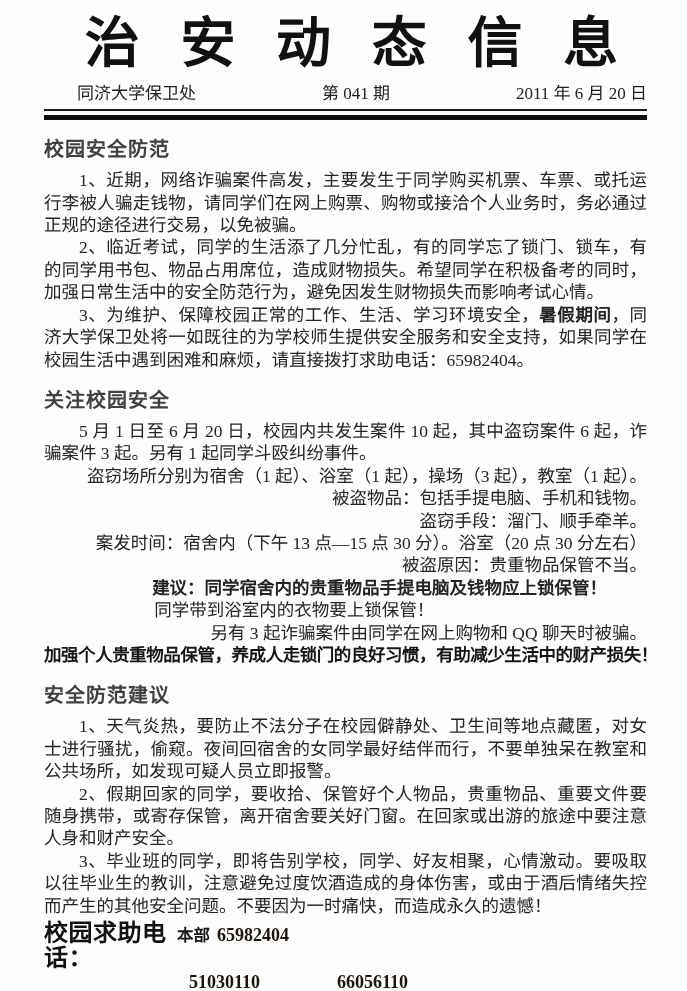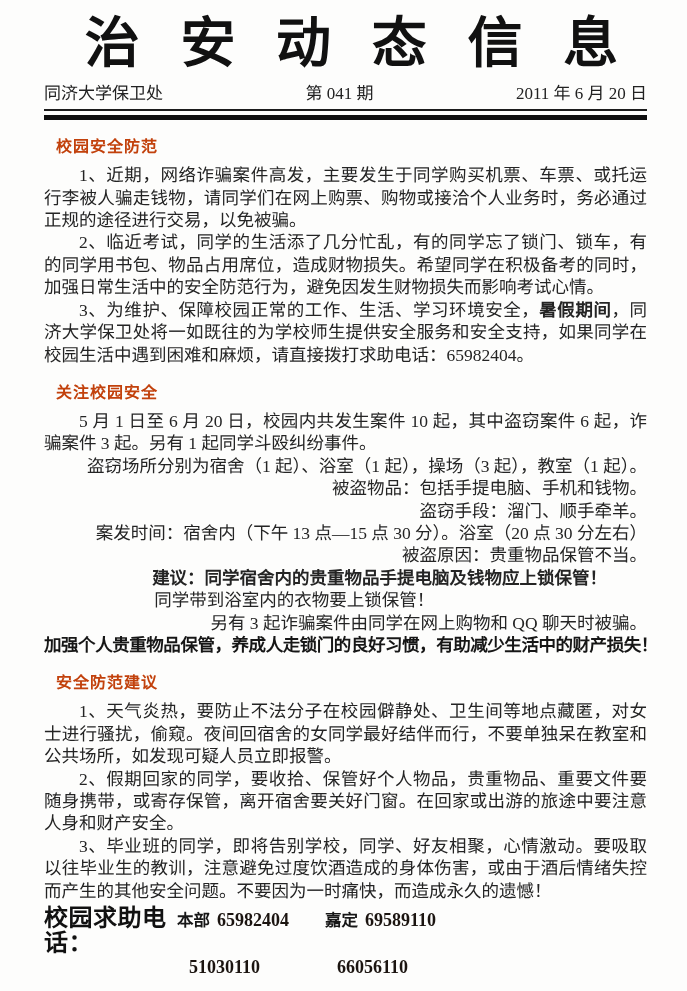--- a/index.html
+++ b/index.html
@@ -25,36 +25,37 @@
     white-space: nowrap;
     color: #111;
   }
   .meta-row {
     margin-top: 4px;
     display: flex;
     justify-content: space-between;
     align-items: flex-end;
     font-size: 17px;
     color: #222;
+    margin-left: 33px;
   }
   .double-rule {
     margin-top: 5px;
     height: 11px;
     border-top: 2px solid #1c1c1c;
     border-bottom: 5px solid #0f0f0f;
   }
 
   
   h2.sec-heading {
     font-family: "Liberation Sans", sans-serif;
     font-weight: bold;
-    font-size: 16px;
+    font-size: 20px;
     letter-spacing: 1px;
-    color: #c2410c;
-    margin: 13px 0 7px 12px;
+    color: #404040;
+    margin: 13px 0 7px 0;
   }
   section p {
     font-size: 17.5px;
     line-height: 22.4px;
     text-align: justify;
     color: #242424;
   }
   p.indent { text-indent: 2em; }
   p.ln     { text-indent: 1.7em; text-align: right; }
   p.sg1    { text-indent: 3.9em; text-align: center; font-weight: bold; }
@@ -135,23 +136,20 @@
     <p class="indent">2、假期回家的同学，要收拾、保管好个人物品，贵重物品、重要文件要随身携带，或寄存保管，离开宿舍要关好门窗。在回家或出游的旅途中要注意人身和财产安全。</p>
     <p class="indent">3、毕业班的同学，即将告别学校，同学、好友相聚，心情激动。要吸取以往毕业生的教训，注意避免过度饮酒造成的身体伤害，或由于酒后情绪失控而产生的其他安全问题。不要因为一时痛快，而造成永久的遗憾！</p>
   </section>
 
   <footer>
     <div class="f-row">
       <div class="f-label">校园求助电话：</div>
       <div class="f-cell c1">
         <span class="f-name">本部</span><span class="f-num">65982404</span>
       </div>
-      <div class="f-cell c2">
-        <span class="f-name">嘉定</span><span class="f-num">69589110</span>
-      </div>
     </div>
     <div class="f-row second">
       <div class="f-label"></div>
       <div class="f-cell c1">
         <span class="f-num">51030110</span>
       </div>
       <div class="f-cell c2">
         <span class="f-num">66056110</span>
       </div>
     </div>

